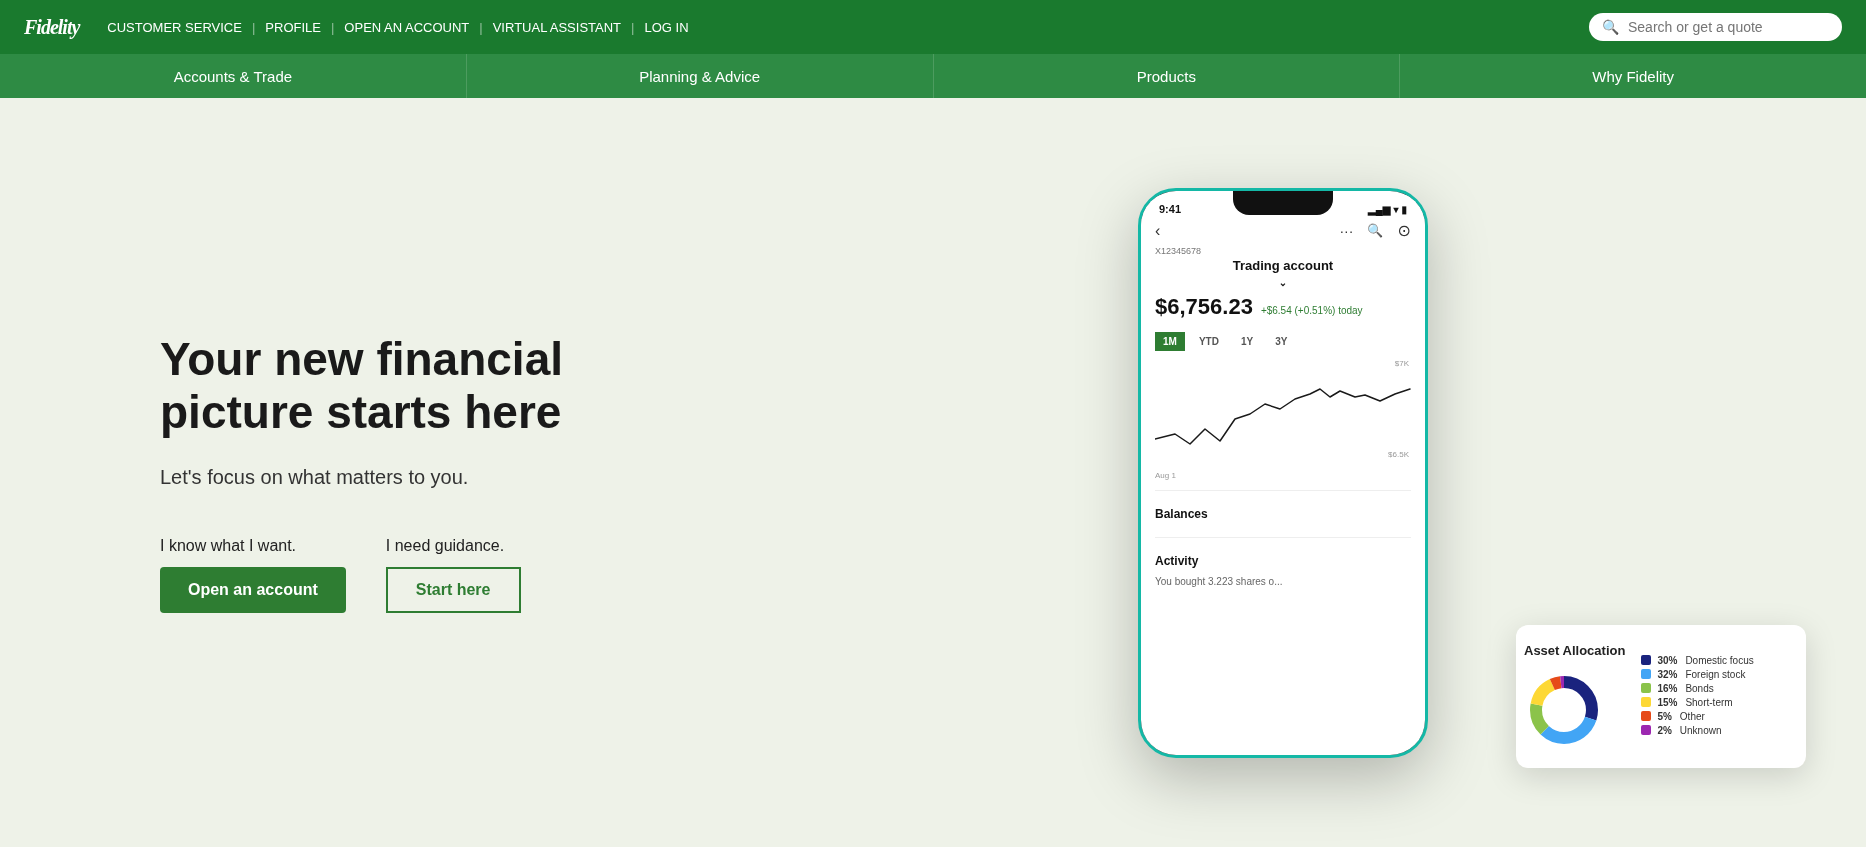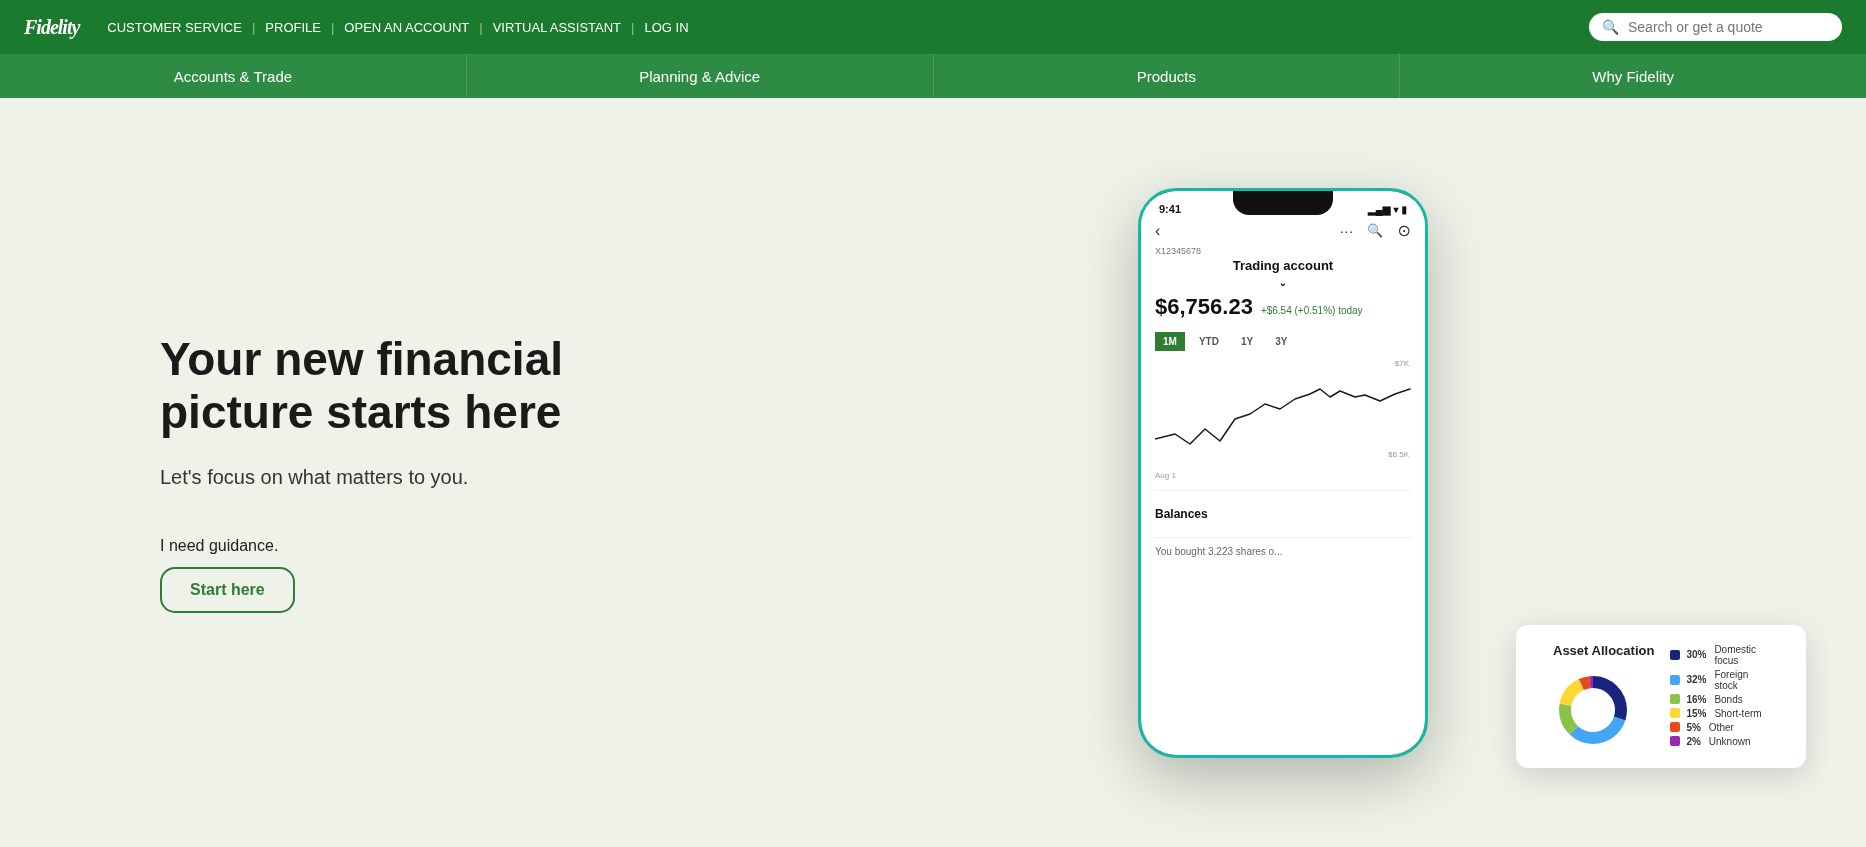--- a/index.html
+++ b/index.html
@@ -132,21 +132,21 @@
       padding: 14px 28px;
       font-size: 16px;
       font-weight: 600;
       cursor: pointer;
       white-space: nowrap;
     }
     .btn-secondary {
       background: transparent;
       color: #2e7d32;
       border: 2px solid #2e7d32;
-      border-radius: 15px;
+      border-radius: 0;
       padding: 12px 28px;
       font-size: 16px;
       font-weight: 600;
       cursor: pointer;
       white-space: nowrap;
     }
 
     
     .hero-visual {
       flex: 1;
@@ -290,21 +290,21 @@
 
     
     .asset-card {
       position: absolute;
       right: 60px;
       bottom: 80px;
       width: 290px;
       background: white;
       border-radius: 12px;
       box-shadow: 0 8px 32px rgba(0,0,0,0.15);
-      padding: 18px 37px;
+      padding: 18px 8px;
       display: flex;
       gap: 16px;
       align-items: center;
     }
     .asset-card-title {
       font-size: 13px;
       font-weight: 600;
       color: #222;
       margin-bottom: 12px;
     }
@@ -372,20 +372,24 @@
   <div class="main-nav-item">Products</div>
   <div class="main-nav-item">Why Fidelity</div>
 </nav>
 
 <section class="hero">
   <div class="hero-content">
     <h1 class="hero-title">Your new financial picture starts here</h1>
     <p class="hero-subtitle">Let's focus on what matters to you.</p>
     <div class="cta-row">
       <div class="cta-group">
+        <span class="cta-label">I know what I want.</span>
+        <button class="btn-primary">Open an account</button>
+      </div>
+      <div class="cta-group">
         <span class="cta-label">I need guidance.</span>
         <button class="btn-secondary">Start here</button>
       </div>
     </div>
   </div>
 
   <div class="hero-visual">
     <div class="phone-frame">
       <div class="phone-notch"></div>
       <div class="phone-screen">
@@ -430,20 +434,21 @@
           <svg width="262" height="100" viewBox="0 0 262 100">
             <polyline points="0,80 20,75 35,85 50,70 65,82 80,60 95,55 110,45 125,50 140,40 155,35 165,30 175,38 185,32 200,38 210,36 225,42 240,35 255,30" fill="none" stroke="#1a1a1a" stroke-width="1.5" stroke-linejoin="round" stroke-linecap="round"></polyline>
           </svg>
           <span class="phone-chart-label2">$6.5K</span>
         </div>
 
         <div class="phone-aug">Aug 1</div>
         <div class="phone-divider"></div>
         <div class="phone-list-item">Balances</div>
         <div class="phone-divider"></div>
+        <div class="phone-list-item">Activity</div>
         <div class="phone-list-sub">You bought 3.223 shares o...</div>
       </div>
     </div>
 
     <div class="asset-card">
       <div style="display:flex;flex-direction:column;">
         <div class="asset-card-title">Asset Allocation</div>
         <div class="donut-container">
           <svg width="80" height="80" viewBox="0 0 80 80">
 

